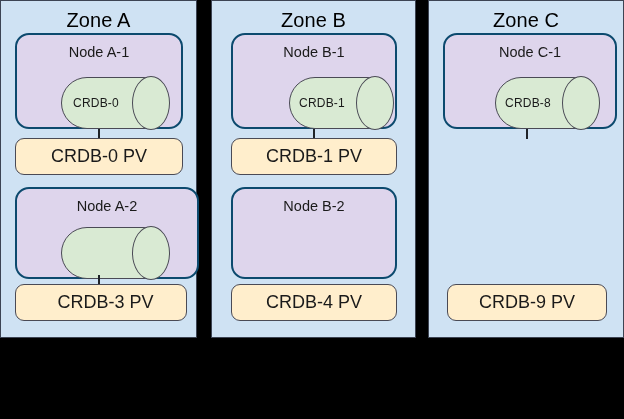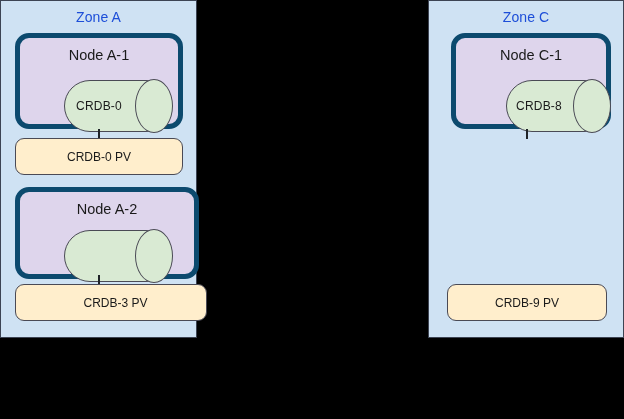--- a/index.html
+++ b/index.html
@@ -33,51 +33,51 @@
   #zone-a { left: 0px;   width: 197px; }
   #zone-b { left: 211px; width: 205px; }
   #zone-c { left: 428px; width: 196px; }
 
   .zone-label {
     position: absolute;
     top: 8px;
     left: 0;
     right: 0;
     text-align: center;
-    font-size: 14px;
-    color: #1d4ed8;
+    font-size: 20px;
+    color: #000000;
     letter-spacing: .1px;
   }
 
   
   .node {
     position: absolute;
     background: #ded5ec;
-    border: 5px solid #0c4a6e;
+    border: 2px solid #0c4a6e;
     border-radius: 14px;
     box-sizing: border-box;
   }
   .node-label {
     position: absolute;
     top: 9px;
     left: 0;
     right: 0;
     text-align: center;
     font-size: 14.5px;
     color: #1a1a1a;
   }
 
   
   .node-row1 { top: 32px; height: 96px; }
   .node-row2 { top: 186px; height: 92px; }
   #node-a-1 { left: 14px; width: 168px; }
   #node-a-2 { left: 14px; width: 184px; }
   #node-b-1 { left: 19px; width: 166px; }
   #node-b-2 { left: 19px; width: 166px; }
-  #node-c-1 { left: 22px; width: 160px; }
+  #node-c-1 { left: 14px; width: 174px; }
 
   
   .cylinder {
     position: absolute;
     height: 52px;
   }
   .cyl-body {
     position: absolute;
     left: 0;
     top: 0;
@@ -130,27 +130,27 @@
   .pv {
     position: absolute;
     height: 37px;
     background: #ffeecc;
     border: 1px solid #4a4a55;
     border-radius: 9px;
     box-sizing: border-box;
     display: flex;
     align-items: center;
     justify-content: center;
-    font-size: 12px;
+    font-size: 18px;
     color: #1a1a1a;
   }
   .pv-row1 { top: 137px; }
   .pv-row2 { top: 283px; }
   #pv-0 { left: 14px; width: 168px; }
-  #pv-3 { left: 14px; width: 192px; padding-left: 9px; }
+  #pv-3 { left: 14px; width: 172px; padding-left: 9px; }
   #pv-1 { left: 19px; width: 166px; }
   #pv-4 { left: 19px; width: 166px; }
   #pv-2 { left: 18px; width: 160px; }
   #pv-5 { left: 18px; width: 160px; }
 
   
   .connector {
     position: absolute;
     width: 2px;
     background: #1f2328;
@@ -183,20 +183,39 @@
       <div class="node-label">Node A-2</div>
       <div class="cylinder" id="cyl-a-3">
         <div class="cyl-body"></div>
         <div class="cyl-cap"></div>
       </div>
     </div>
     <div class="connector" id="conn-a-3"></div>
     <div class="pv pv-row2" id="pv-3">CRDB-3 PV</div>
   </div>
 
+  <div class="zone" id="zone-b">
+    <div class="zone-label">Zone B</div>
+
+    <div class="node node-row1" id="node-b-1">
+      <div class="node-label">Node B-1</div>
+      <div class="cylinder" id="cyl-b-1">
+        <div class="cyl-body"></div>
+        <div class="cyl-cap"></div>
+        <div class="cyl-label">CRDB-1</div>
+      </div>
+    </div>
+    <div class="connector" id="conn-b-1"></div>
+    <div class="pv pv-row1" id="pv-1">CRDB-1 PV</div>
+
+    <div class="node node-row2" id="node-b-2">
+      <div class="node-label">Node B-2</div>
+    </div>
+    <div class="pv pv-row2" id="pv-4">CRDB-4 PV</div>
+  </div>
 
   <div class="zone" id="zone-c">
     <div class="zone-label">Zone C</div>
 
     <div class="node node-row1" id="node-c-1">
       <div class="node-label">Node C-1</div>
       <div class="cylinder" id="cyl-c-2">
         <div class="cyl-body"></div>
         <div class="cyl-cap"></div>
         <div class="cyl-label">CRDB-8</div>

